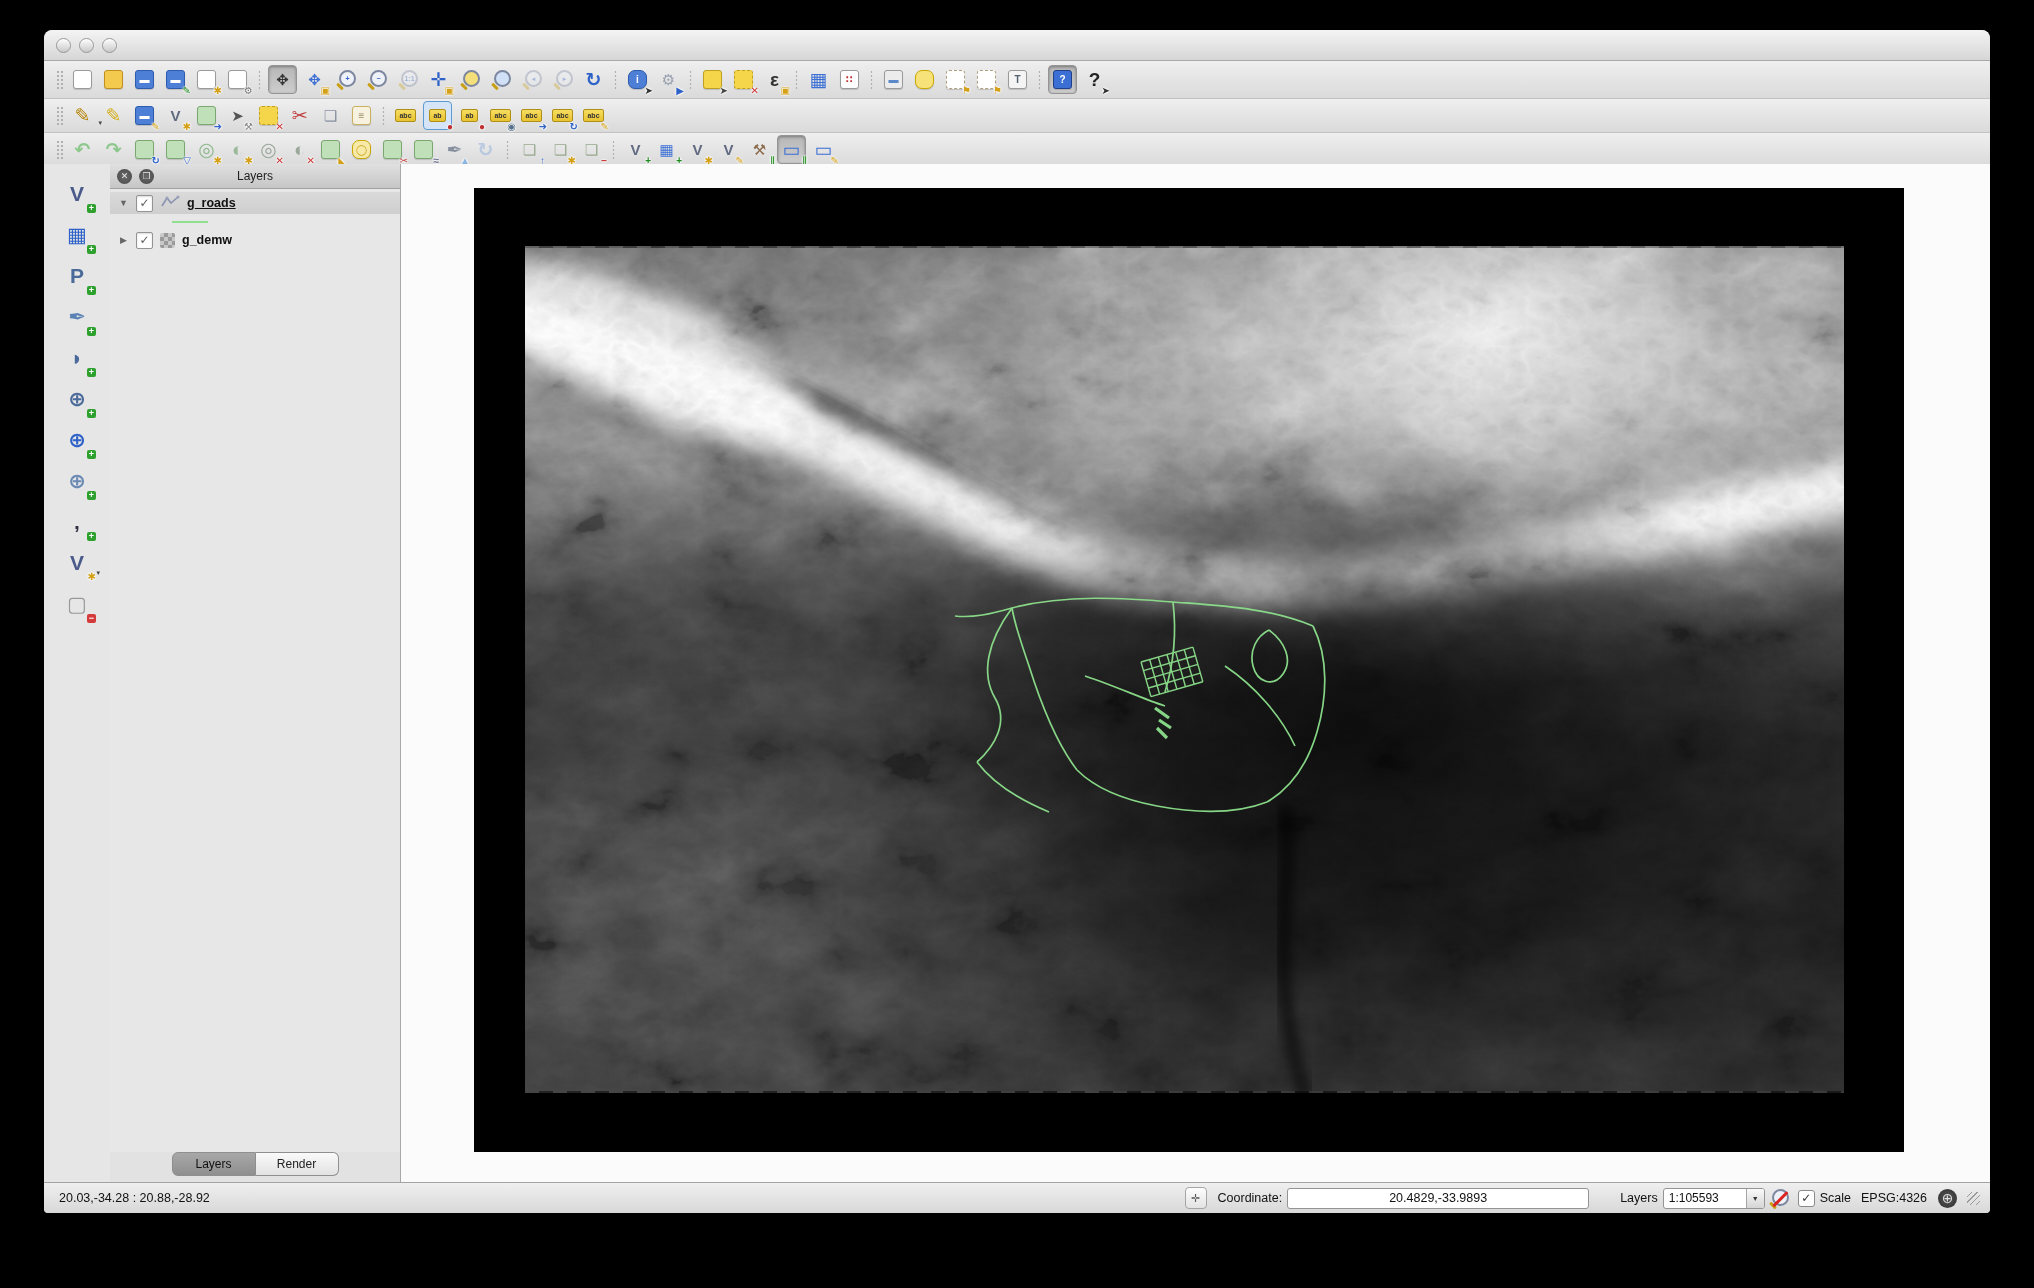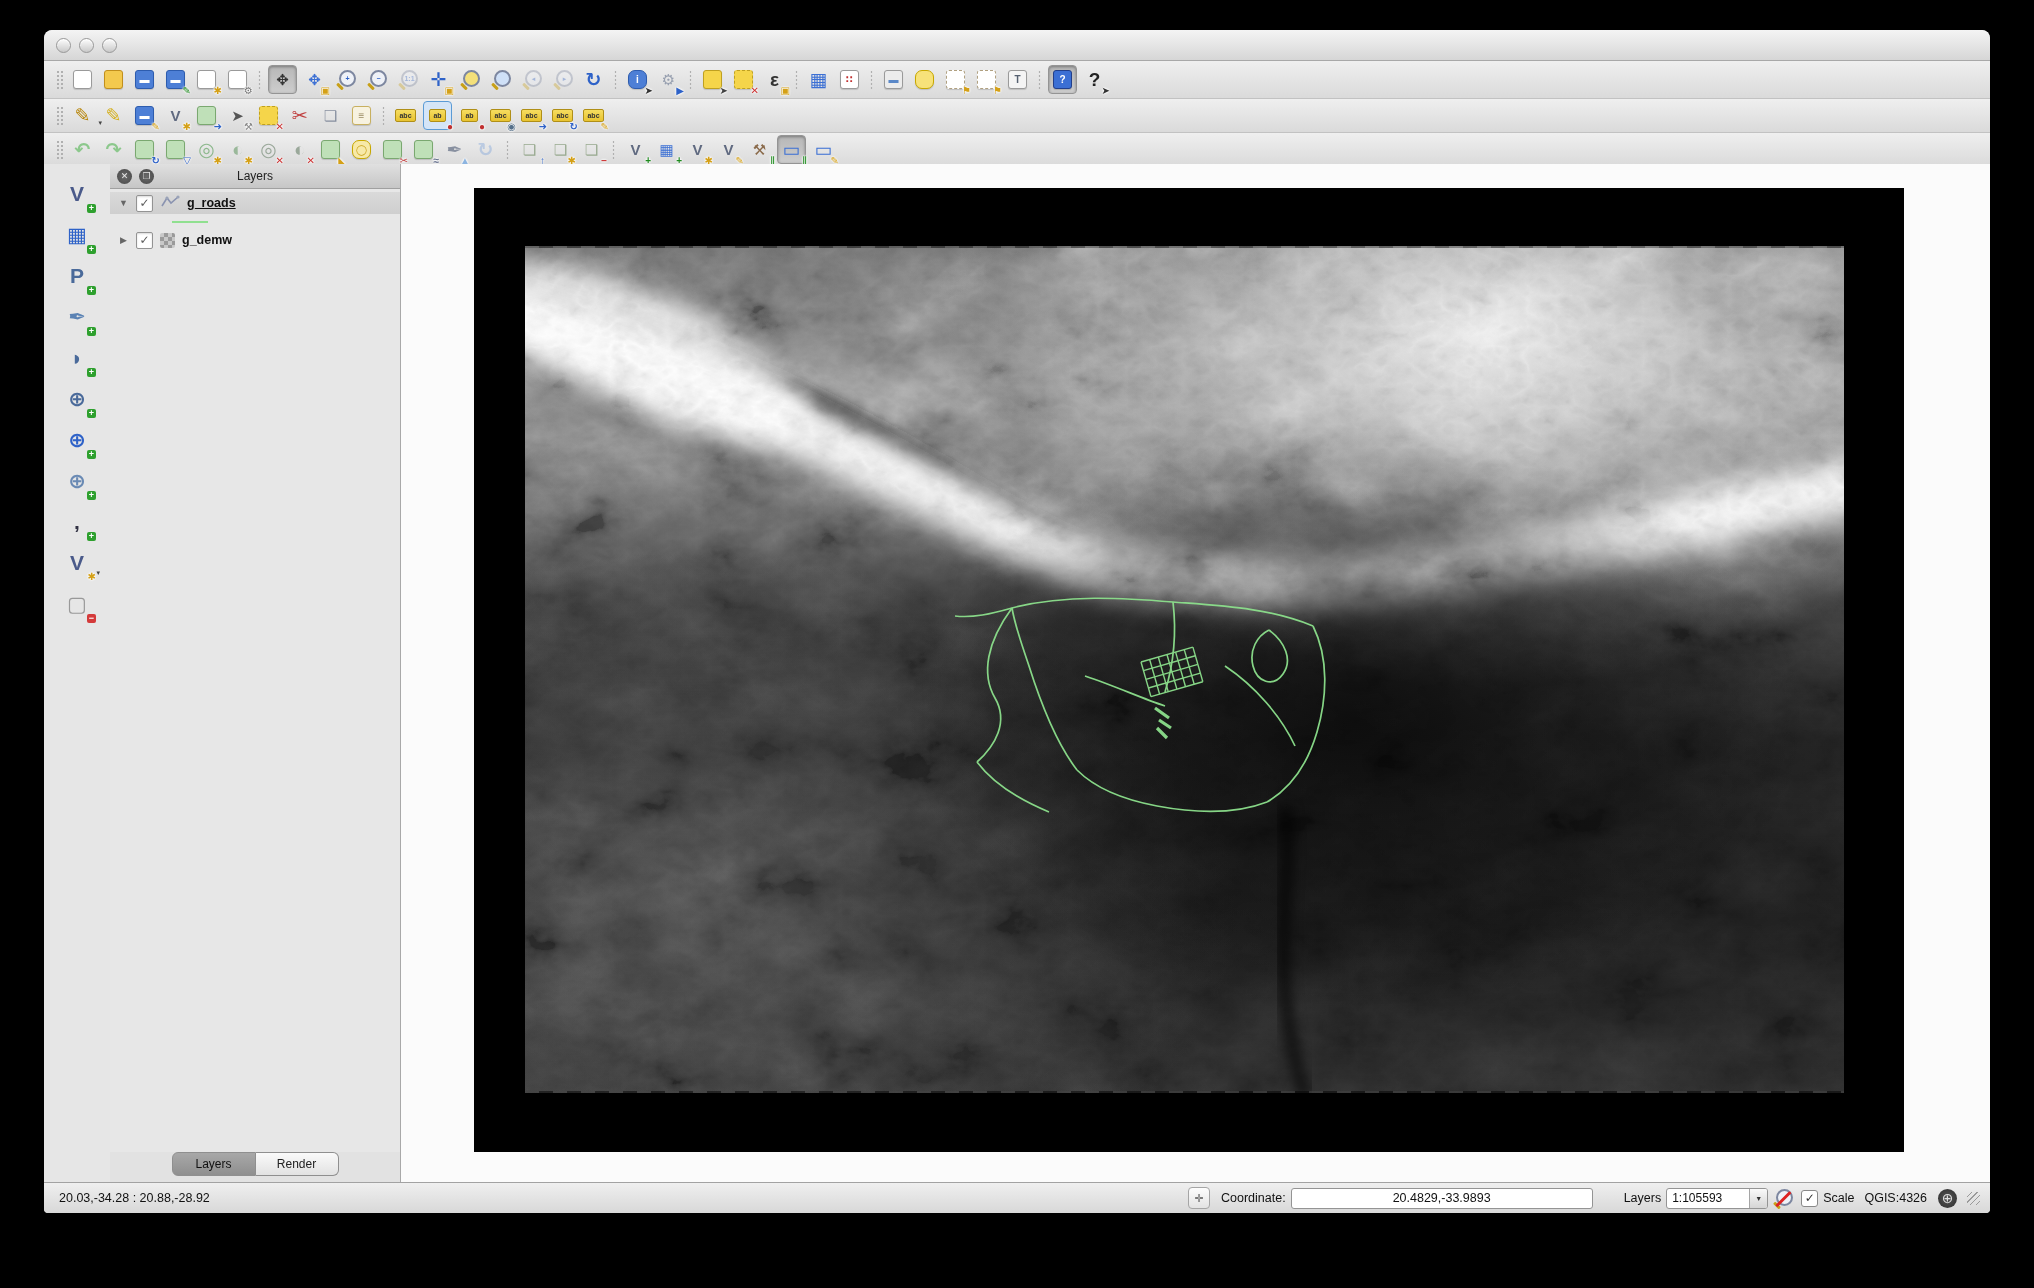--- a/index.html
+++ b/index.html
@@ -615,17 +615,17 @@
       <span class="mag">
           <span class="lens"></span>
           <span class="hdl"></span>
         </span>
       <span class="slash"></span>
     </span>
     <span class="sb-item">
       <span class="sb-cb">✓</span>
       <span>Scale</span>
     </span>
-    <span class="sb-item">QGIS:4326</span>
+    <span class="sb-item">EPSG:4326</span>
     <span class="globe">⊕</span>
     <span class="grip"></span>
   </div>
 </div>
 
 </body></html>

